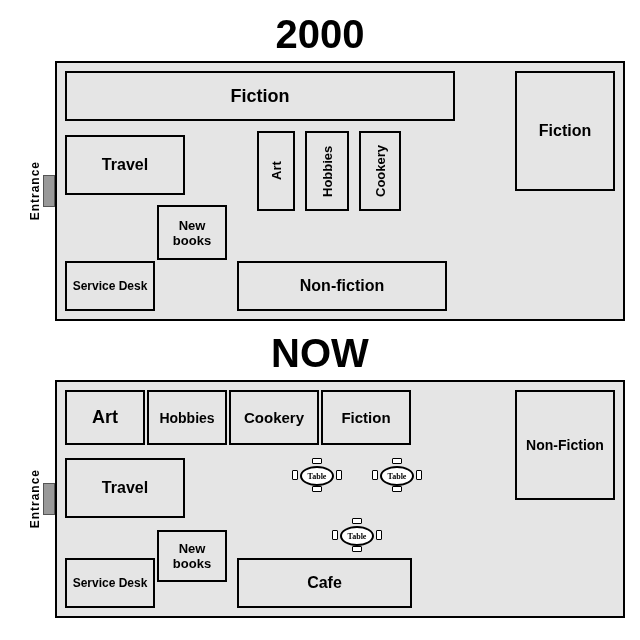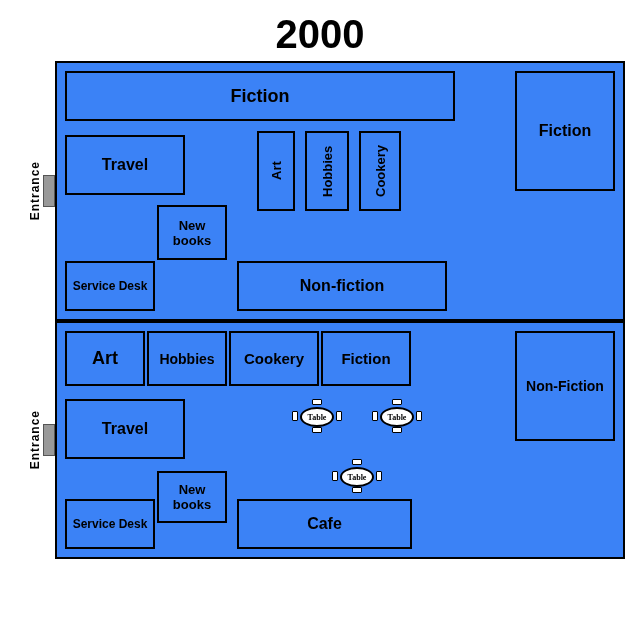--- a/index.html
+++ b/index.html
@@ -17,21 +17,21 @@
     .section-title {
       font-size: 40px;
       font-weight: bold;
       text-align: center;
       margin: 8px 0 4px 0;
     }
 
     .floor-plan {
       border: 2px solid #000;
       position: relative;
-      background: #3b82f6;
+      background: #e5e5e5;
     }
 
     
     .plan2000 {
       width: 570px;
       height: 260px;
     }
 
     
     .fiction-top {
@@ -395,20 +395,21 @@
       <div class="hobbies-box-2000">Hobbies</div>
       <div class="cookery-box-2000">Cookery</div>
 
       <div class="newbooks-box-2000">New books</div>
       <div class="service-box-2000">Service Desk</div>
       <div class="nonfiction-box-2000">Non-fiction</div>
 
     </div>
   </div>
 
+  <div class="section-title" style="margin-top:10px;">NOW</div>
 
   <div class="plan-wrapper">
     <div class="entrance-area">
       <div class="entrance-rect"></div>
       <span class="entrance-label-text">Entrance</span>
     </div>
 
     <div class="floor-plan plan-now">
 
       <div class="art-box-now">Art</div>

